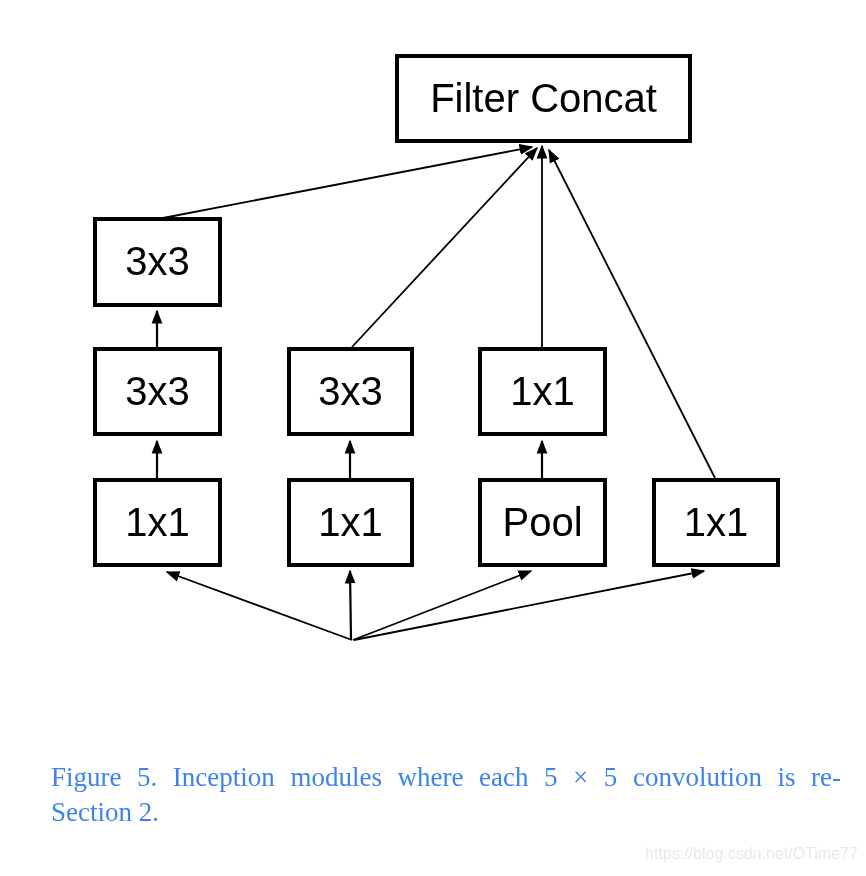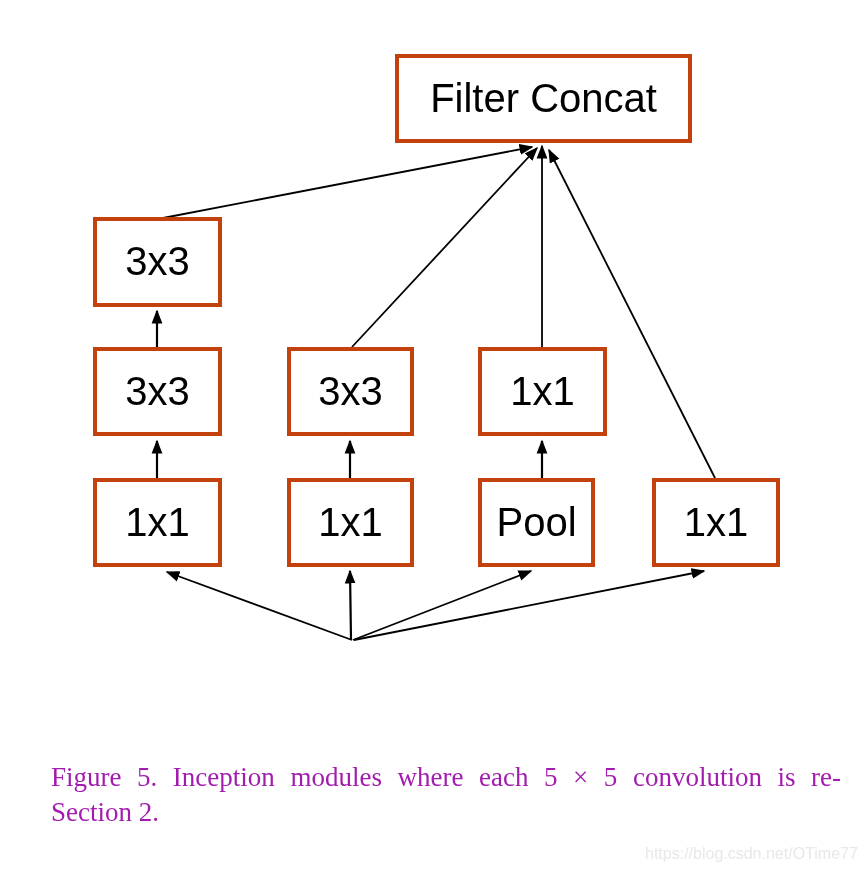--- a/index.html
+++ b/index.html
@@ -13,55 +13,55 @@
   }
   .edges {
     position: absolute;
     left: 0; top: 0;
     width: 866px; height: 876px;
     pointer-events: none;
   }
   .node {
     position: absolute;
     box-sizing: border-box;
-    border: 4px solid #c2410c;
+    border: 4px solid #000000;
     background: #ffffff;
     display: flex;
     align-items: center;
     justify-content: center;
     font-size: 40px;
     color: #000000;
     line-height: 1;
   }
   .node span { display: block; padding-bottom: 2px; }
   
   .n-filter-concat { left: 395px; top: 54px;  width: 297px; height: 89px; }
   .n-3x3-top      { left: 93px;  top: 217px; width: 129px; height: 90px; }
   .n-3x3-left     { left: 93px;  top: 347px; width: 129px; height: 89px; }
   .n-3x3-mid      { left: 287px; top: 347px; width: 127px; height: 89px; }
   .n-1x1-col3     { left: 478px; top: 347px; width: 129px; height: 89px; }
   .n-1x1-left     { left: 93px;  top: 478px; width: 129px; height: 89px; }
   .n-1x1-mid      { left: 287px; top: 478px; width: 127px; height: 89px; }
-  .n-pool         { left: 478px; top: 478px; width: 117px; height: 89px; }
+  .n-pool         { left: 478px; top: 478px; width: 129px; height: 89px; }
   .n-1x1-right    { left: 652px; top: 478px; width: 128px; height: 89px; }
   .n-base         { left: 287px; top: 641px; width: 127px; height: 88px; }
 
   .edge { stroke: #000000; fill: none; }
   .edge.short { stroke-width: 2.2; }
   .edge.long  { stroke-width: 1.8; }
 
   .caption {
     position: absolute;
     left: 51px;
     top: 760px;
     width: 790px;
     font-family: "Liberation Serif", serif;
     font-size: 27px;
     line-height: 35px;
-    color: #a21caf;
+    color: #3b82f6;
   }
   .cap-line {
     text-align: justify;
     text-align-last: justify;
     white-space: nowrap;
   }
   .cap-line:last-child {
     text-align-last: left;
   }
   .watermark {

